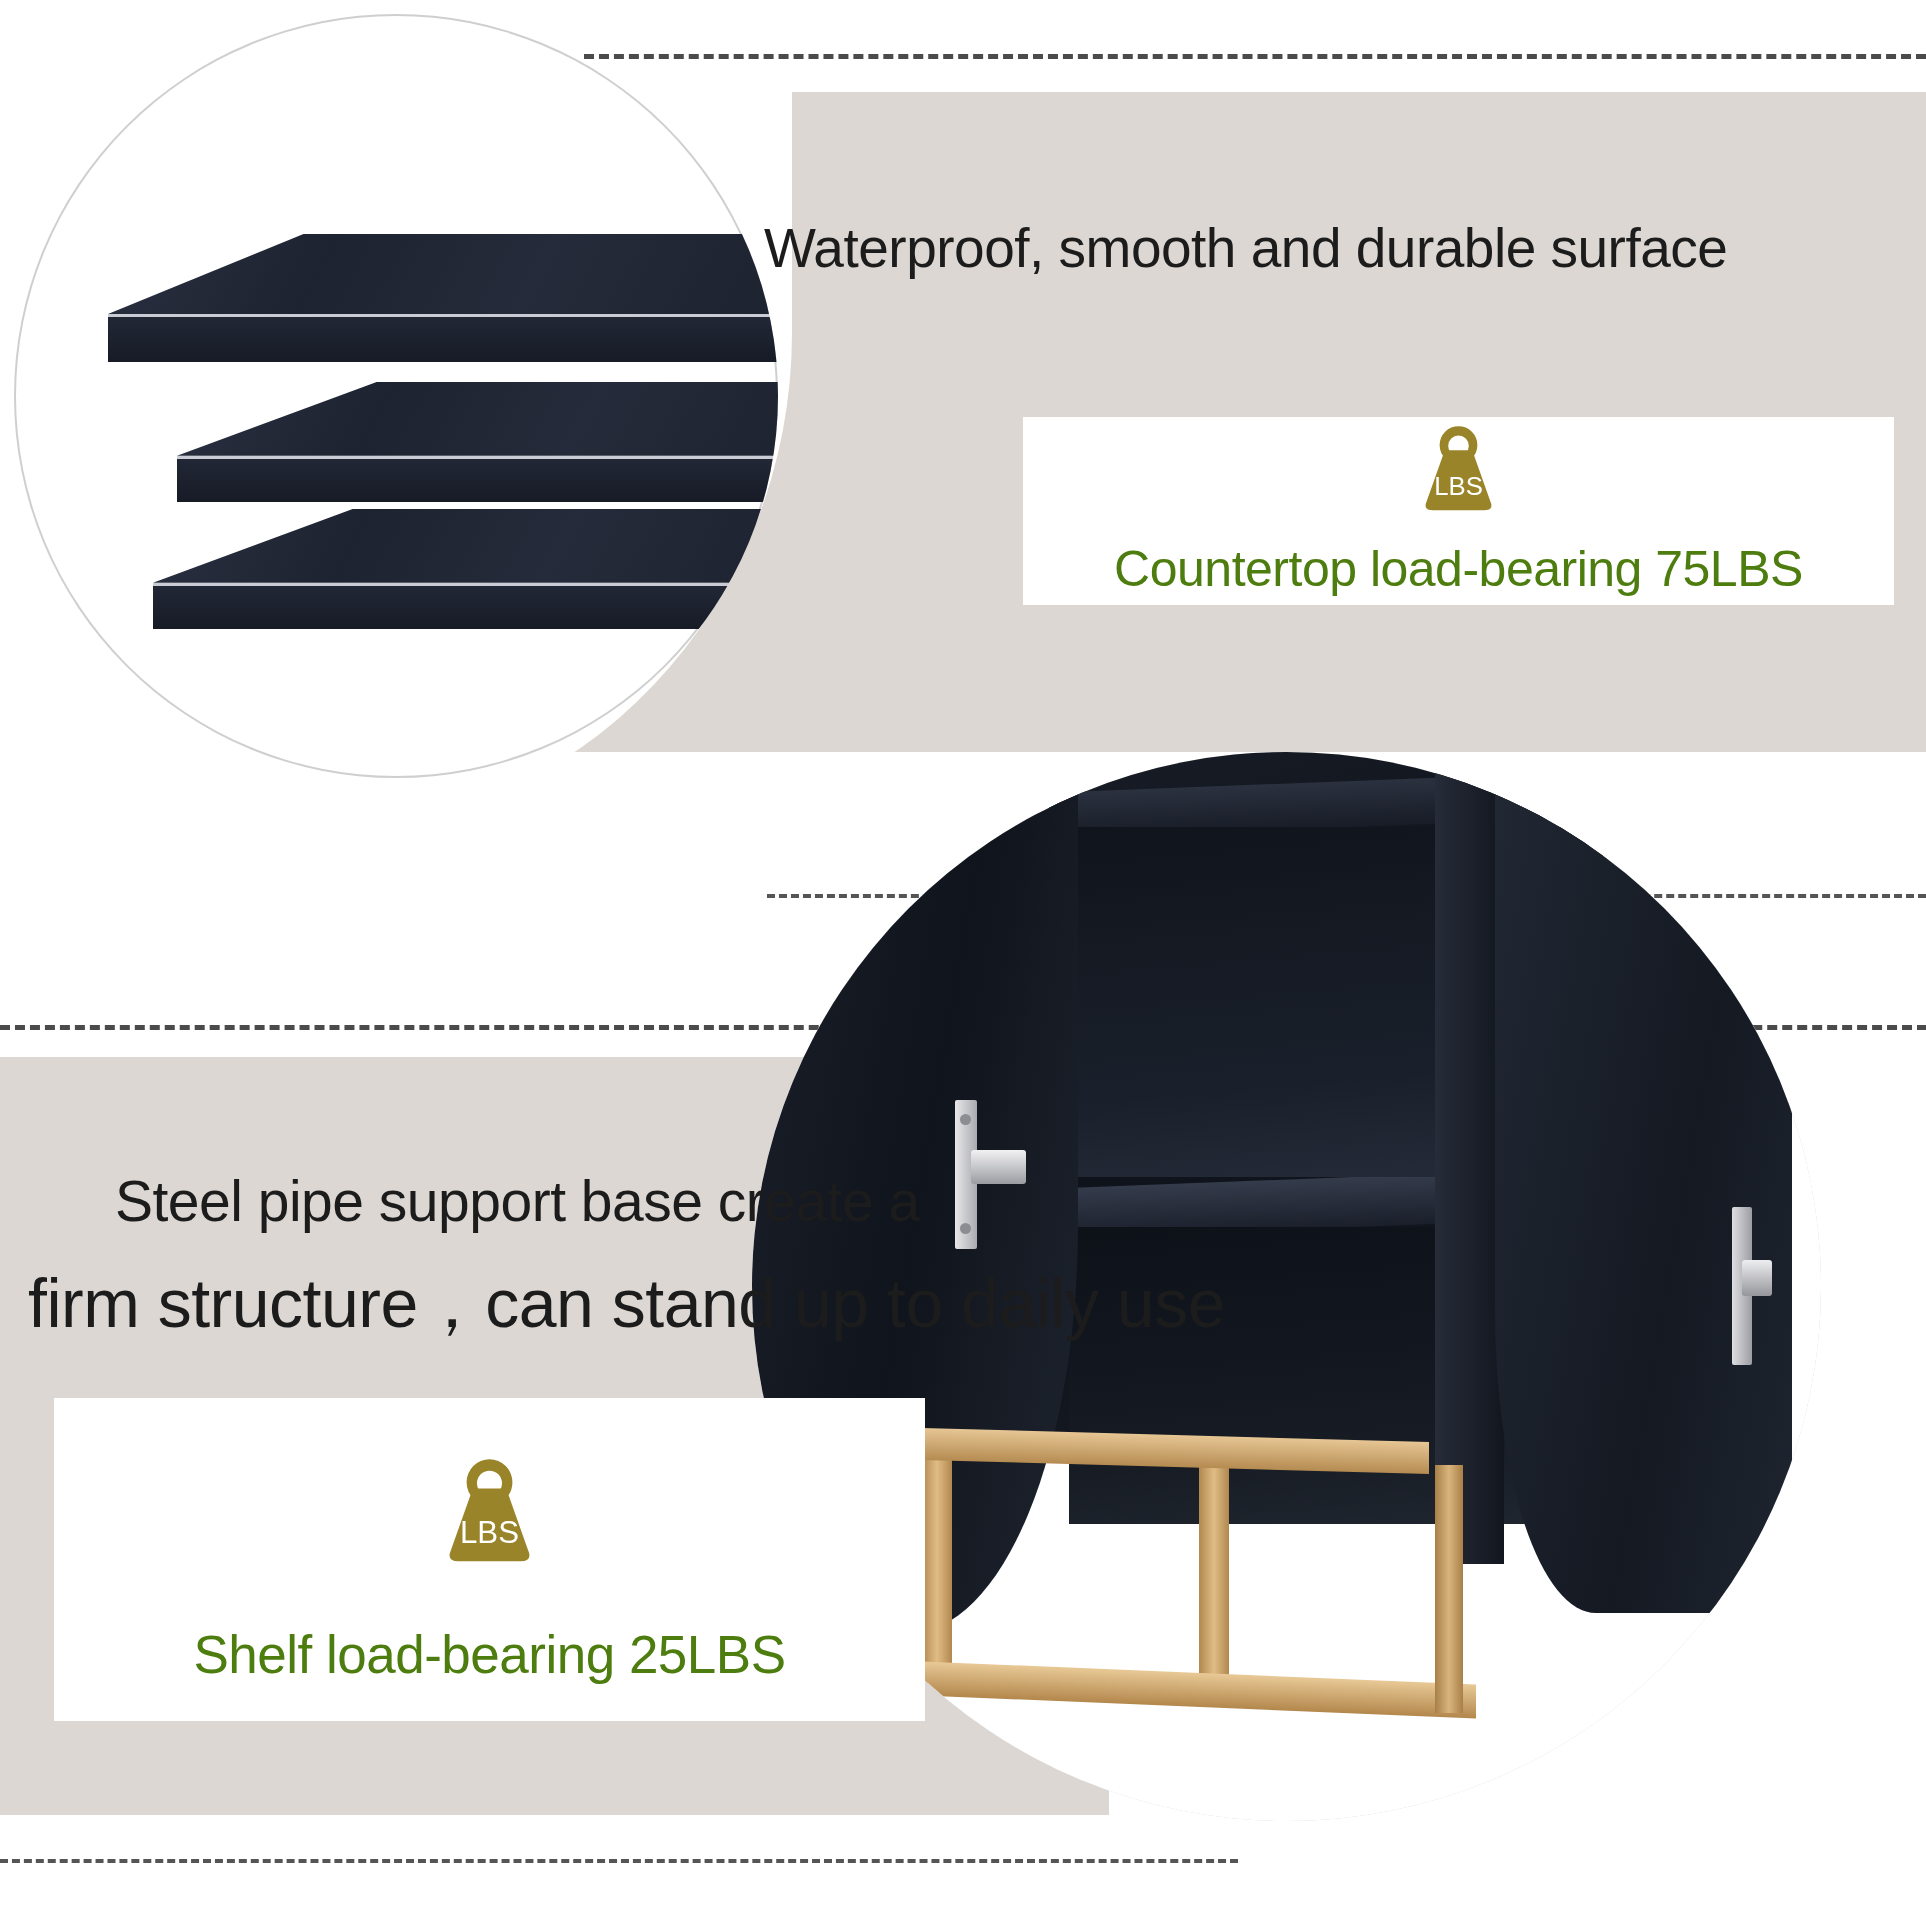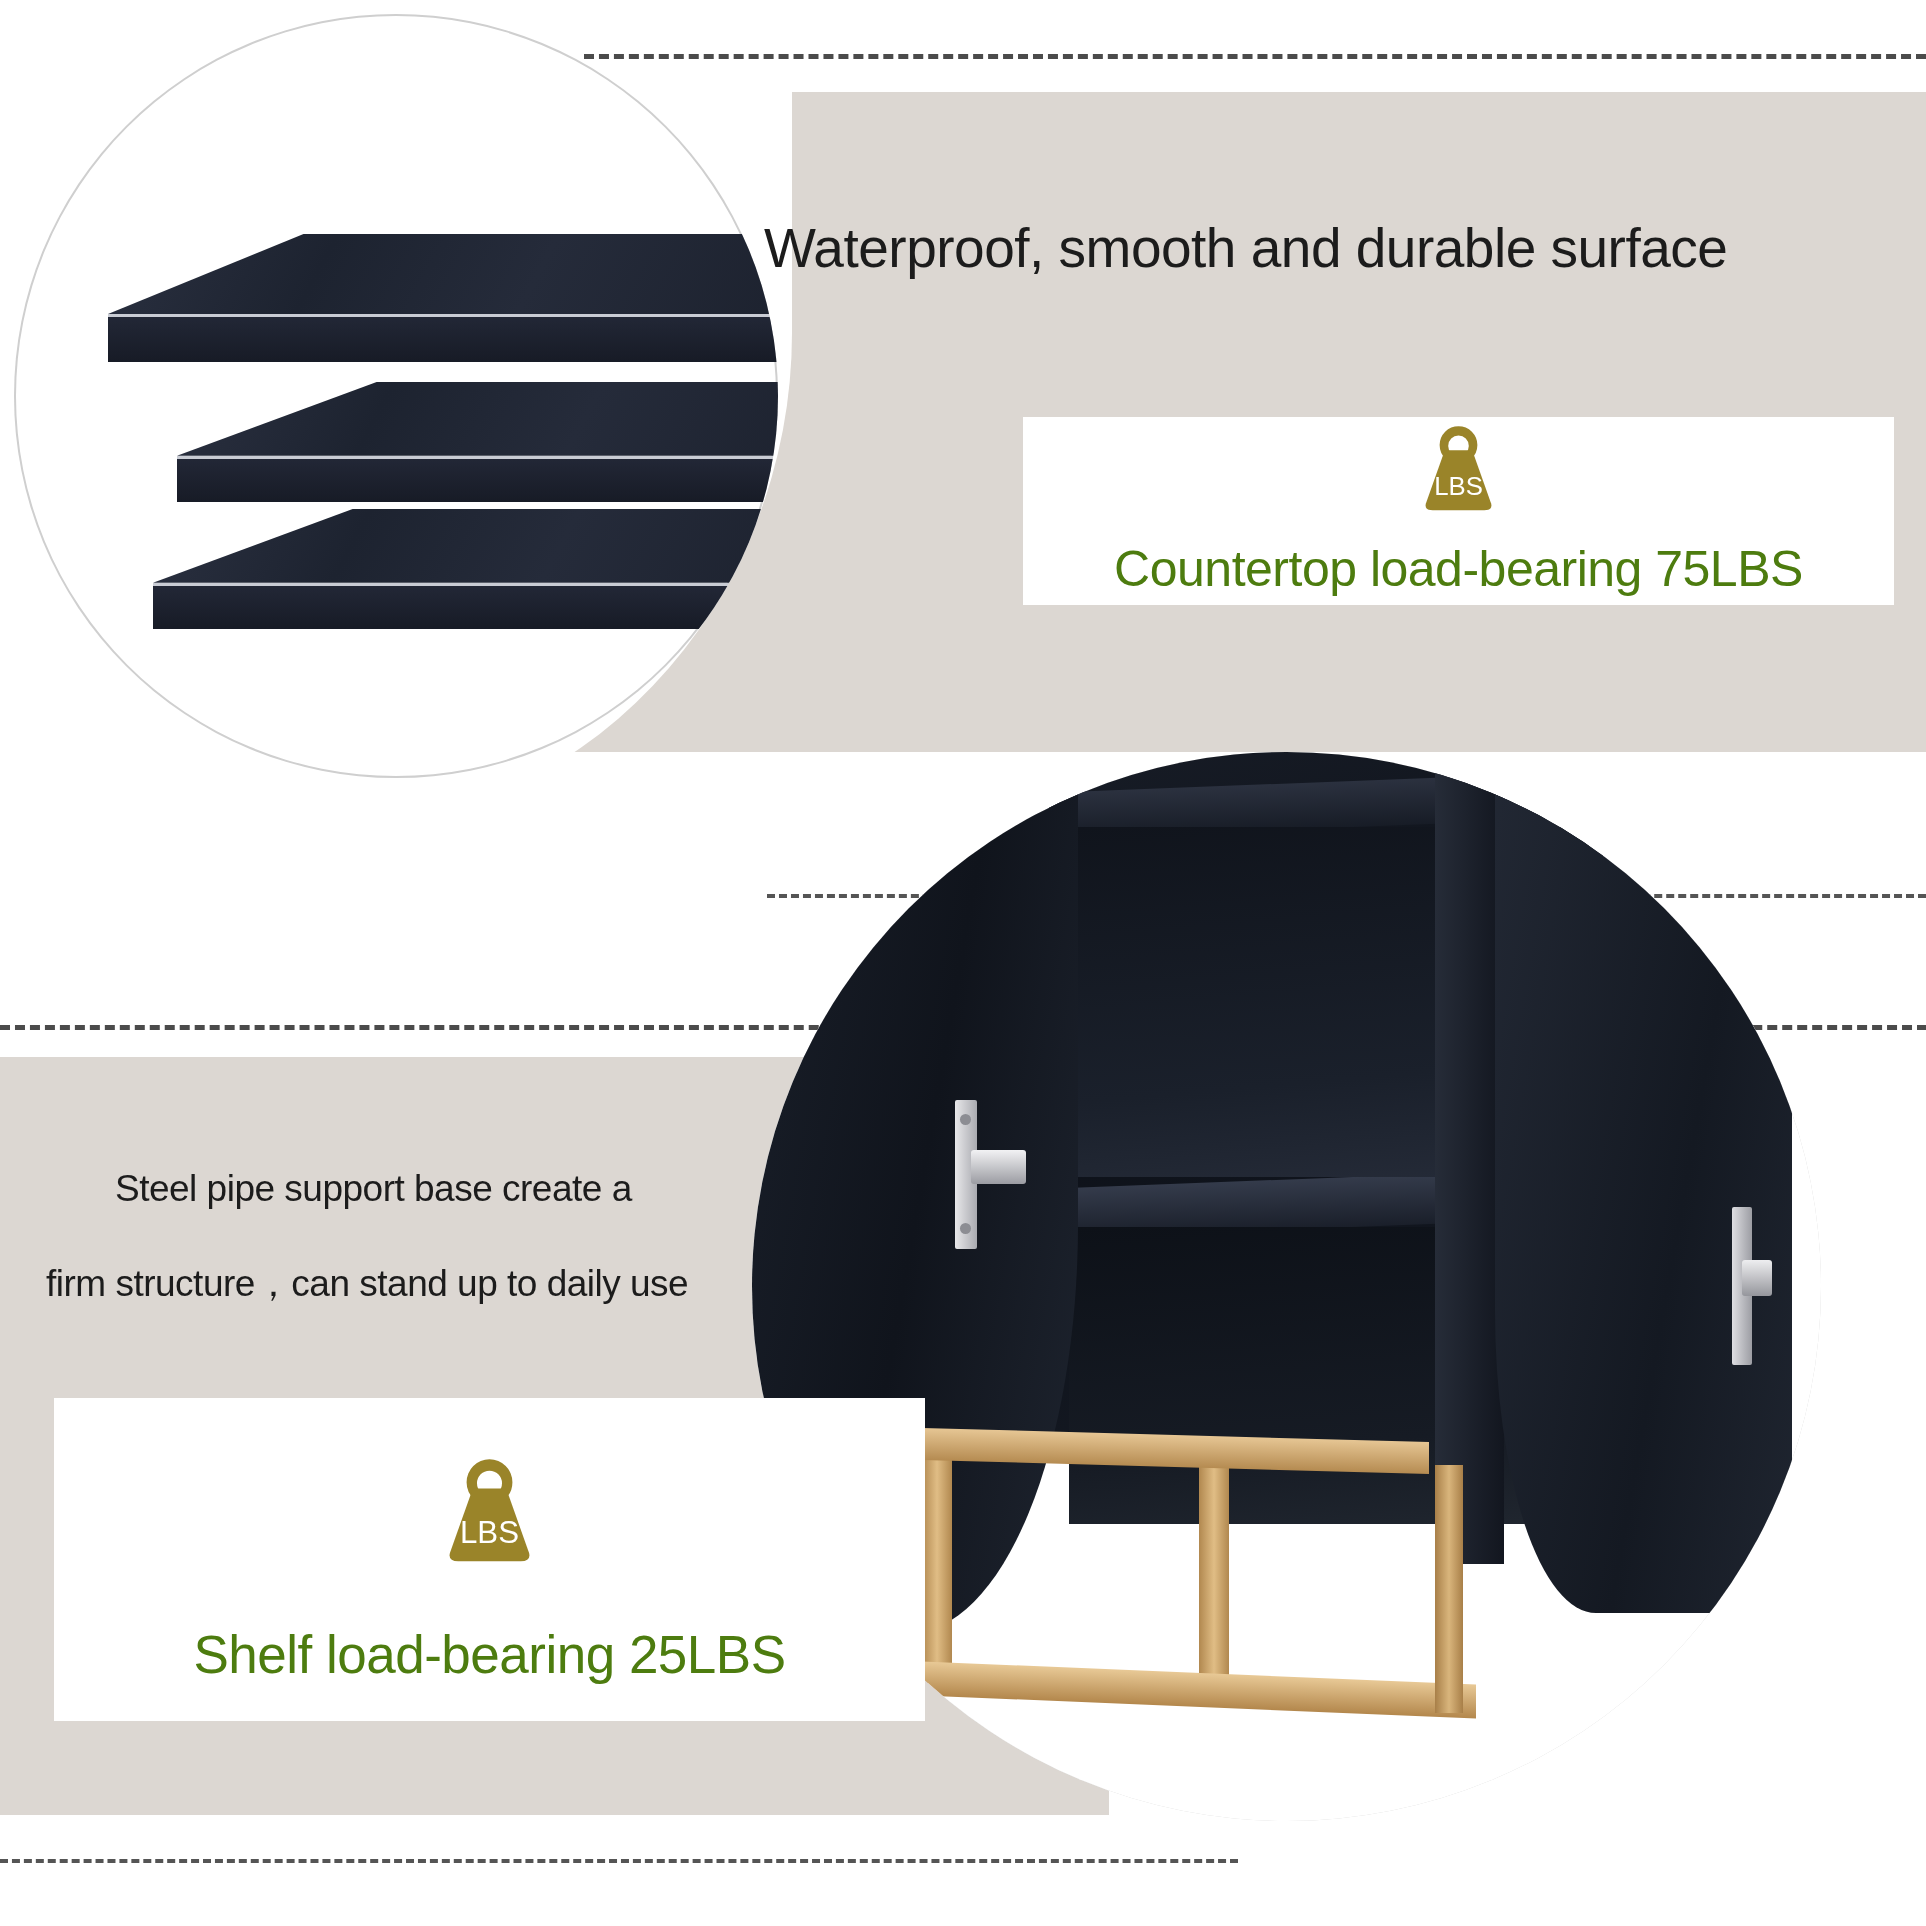--- a/index.html
+++ b/index.html
@@ -191,22 +191,22 @@
       <div style="position:absolute;left:170px;top:683px;width:507px;height:32px;
                   background:linear-gradient(180deg,#e6c694,#b58b51);transform:skewY(1.6deg);"></div>
       <div style="position:absolute;left:170px;top:921px;width:554px;height:34px;
                   background:linear-gradient(180deg,#e8c996,#b3874c);transform:skewY(2.4deg);"></div>
       <div style="position:absolute;left:683px;top:713px;width:28px;height:248px;
                   background:linear-gradient(90deg,#a87f48,#d9b57c,#a87f48);"></div>
 
     </div>
   </div>
 
-  <div class="headline" style="left:115px;top:1168px;font-size:37px;">Steel pipe support base create a</div>
-  <div class="headline" style="left:46px;top:1259px;font-size:37px;">firm structure，can stand up to daily use</div>
+  <div class="headline" style="left:115px;top:1168px;font-size:57px;">Steel pipe support base create a</div>
+  <div class="headline" style="left:28px;top:1259px;font-size:68px;">firm structure，can stand up to daily use</div>
 
   <div class="lbs-card" style="left:54px;top:1398px;width:871px;height:323px;">
     <svg class="lbs-icon" viewBox="0 0 120 120" width="125" height="125" style="margin-top:18px;">
       <path d="M60 6 a22 22 0 0 1 22 22 a22 22 0 0 1 -8 17 h-28 a22 22 0 0 1 -8 -17 a22 22 0 0 1 22 -22 z
                M60 17 a12 12 0 0 0 0 24 a12 12 0 0 0 0 -24 z" fill="#9a8429"></path>
       <path d="M44 34 h32 l22 62 q2 8 -8 8 h-60 q-10 0 -8 -8 z" fill="#9a8429"></path>
       <text x="60" y="86" text-anchor="middle" font-family="Liberation Sans, sans-serif" font-size="30" font-weight="400" fill="#ffffff">LBS</text>
     </svg>
     <div class="lbs-caption" style="font-size:53px;margin-top:46px;">Shelf load-bearing 25LBS</div>
   </div>

